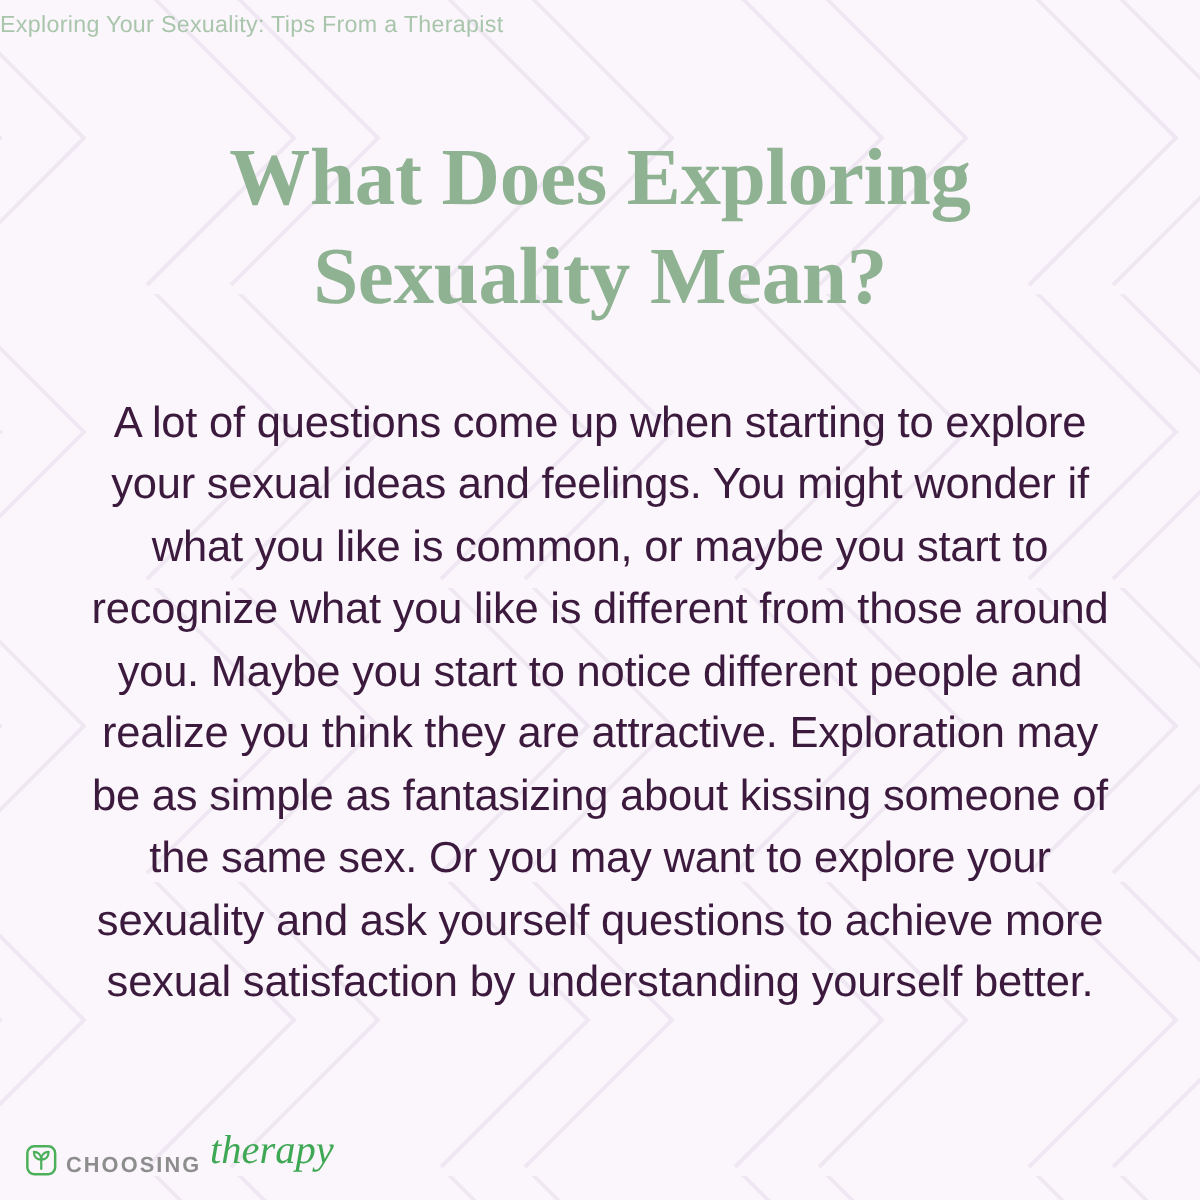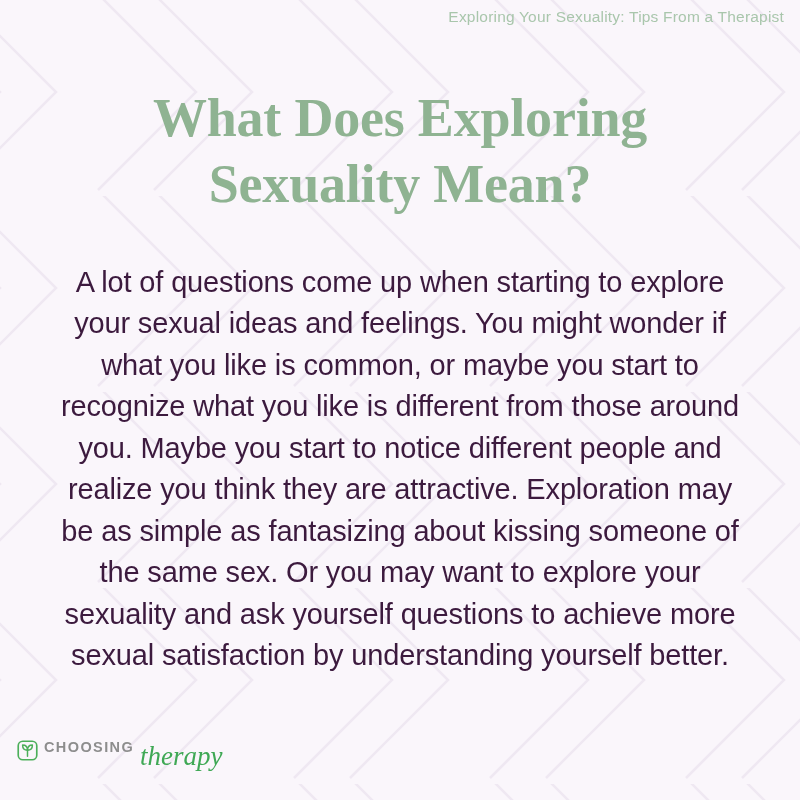--- a/index.html
+++ b/index.html
@@ -33,22 +33,21 @@
   
   #header-bar {
     position: absolute;
     top: 0;
     left: 0;
     right: 0;
     height: 34px;
     z-index: 2;
     display: flex;
     align-items: center;
-    justify-content: flex-end;
-    padding-right: 16px;
+    justify-content: flex-start;
     box-sizing: border-box;
   }
   #header-title {
     font-family: "Liberation Sans", sans-serif;
     font-size: 15.5px;
     font-weight: 400;
     letter-spacing: 0.2px;
     color: #a9c6ac;
     white-space: nowrap;
   }
@@ -85,24 +84,24 @@
     color: #3c1a3e;
     text-align: center;
     letter-spacing: -0.15px;
     padding: 0 6px;
   }
 
   
   #logo {
     position: absolute;
     left: 17px;
-    bottom: 26px;
+    bottom: 16px;
     z-index: 3;
     display: flex;
-    align-items: flex-start;
+    align-items: flex-end;
     height: 34px;
   }
   #logo-mark {
     width: 21px;
     height: 21px;
     flex: 0 0 auto;
     display: block;
   }
   #logo-word-choosing {
     font-family: "Liberation Sans", sans-serif;

